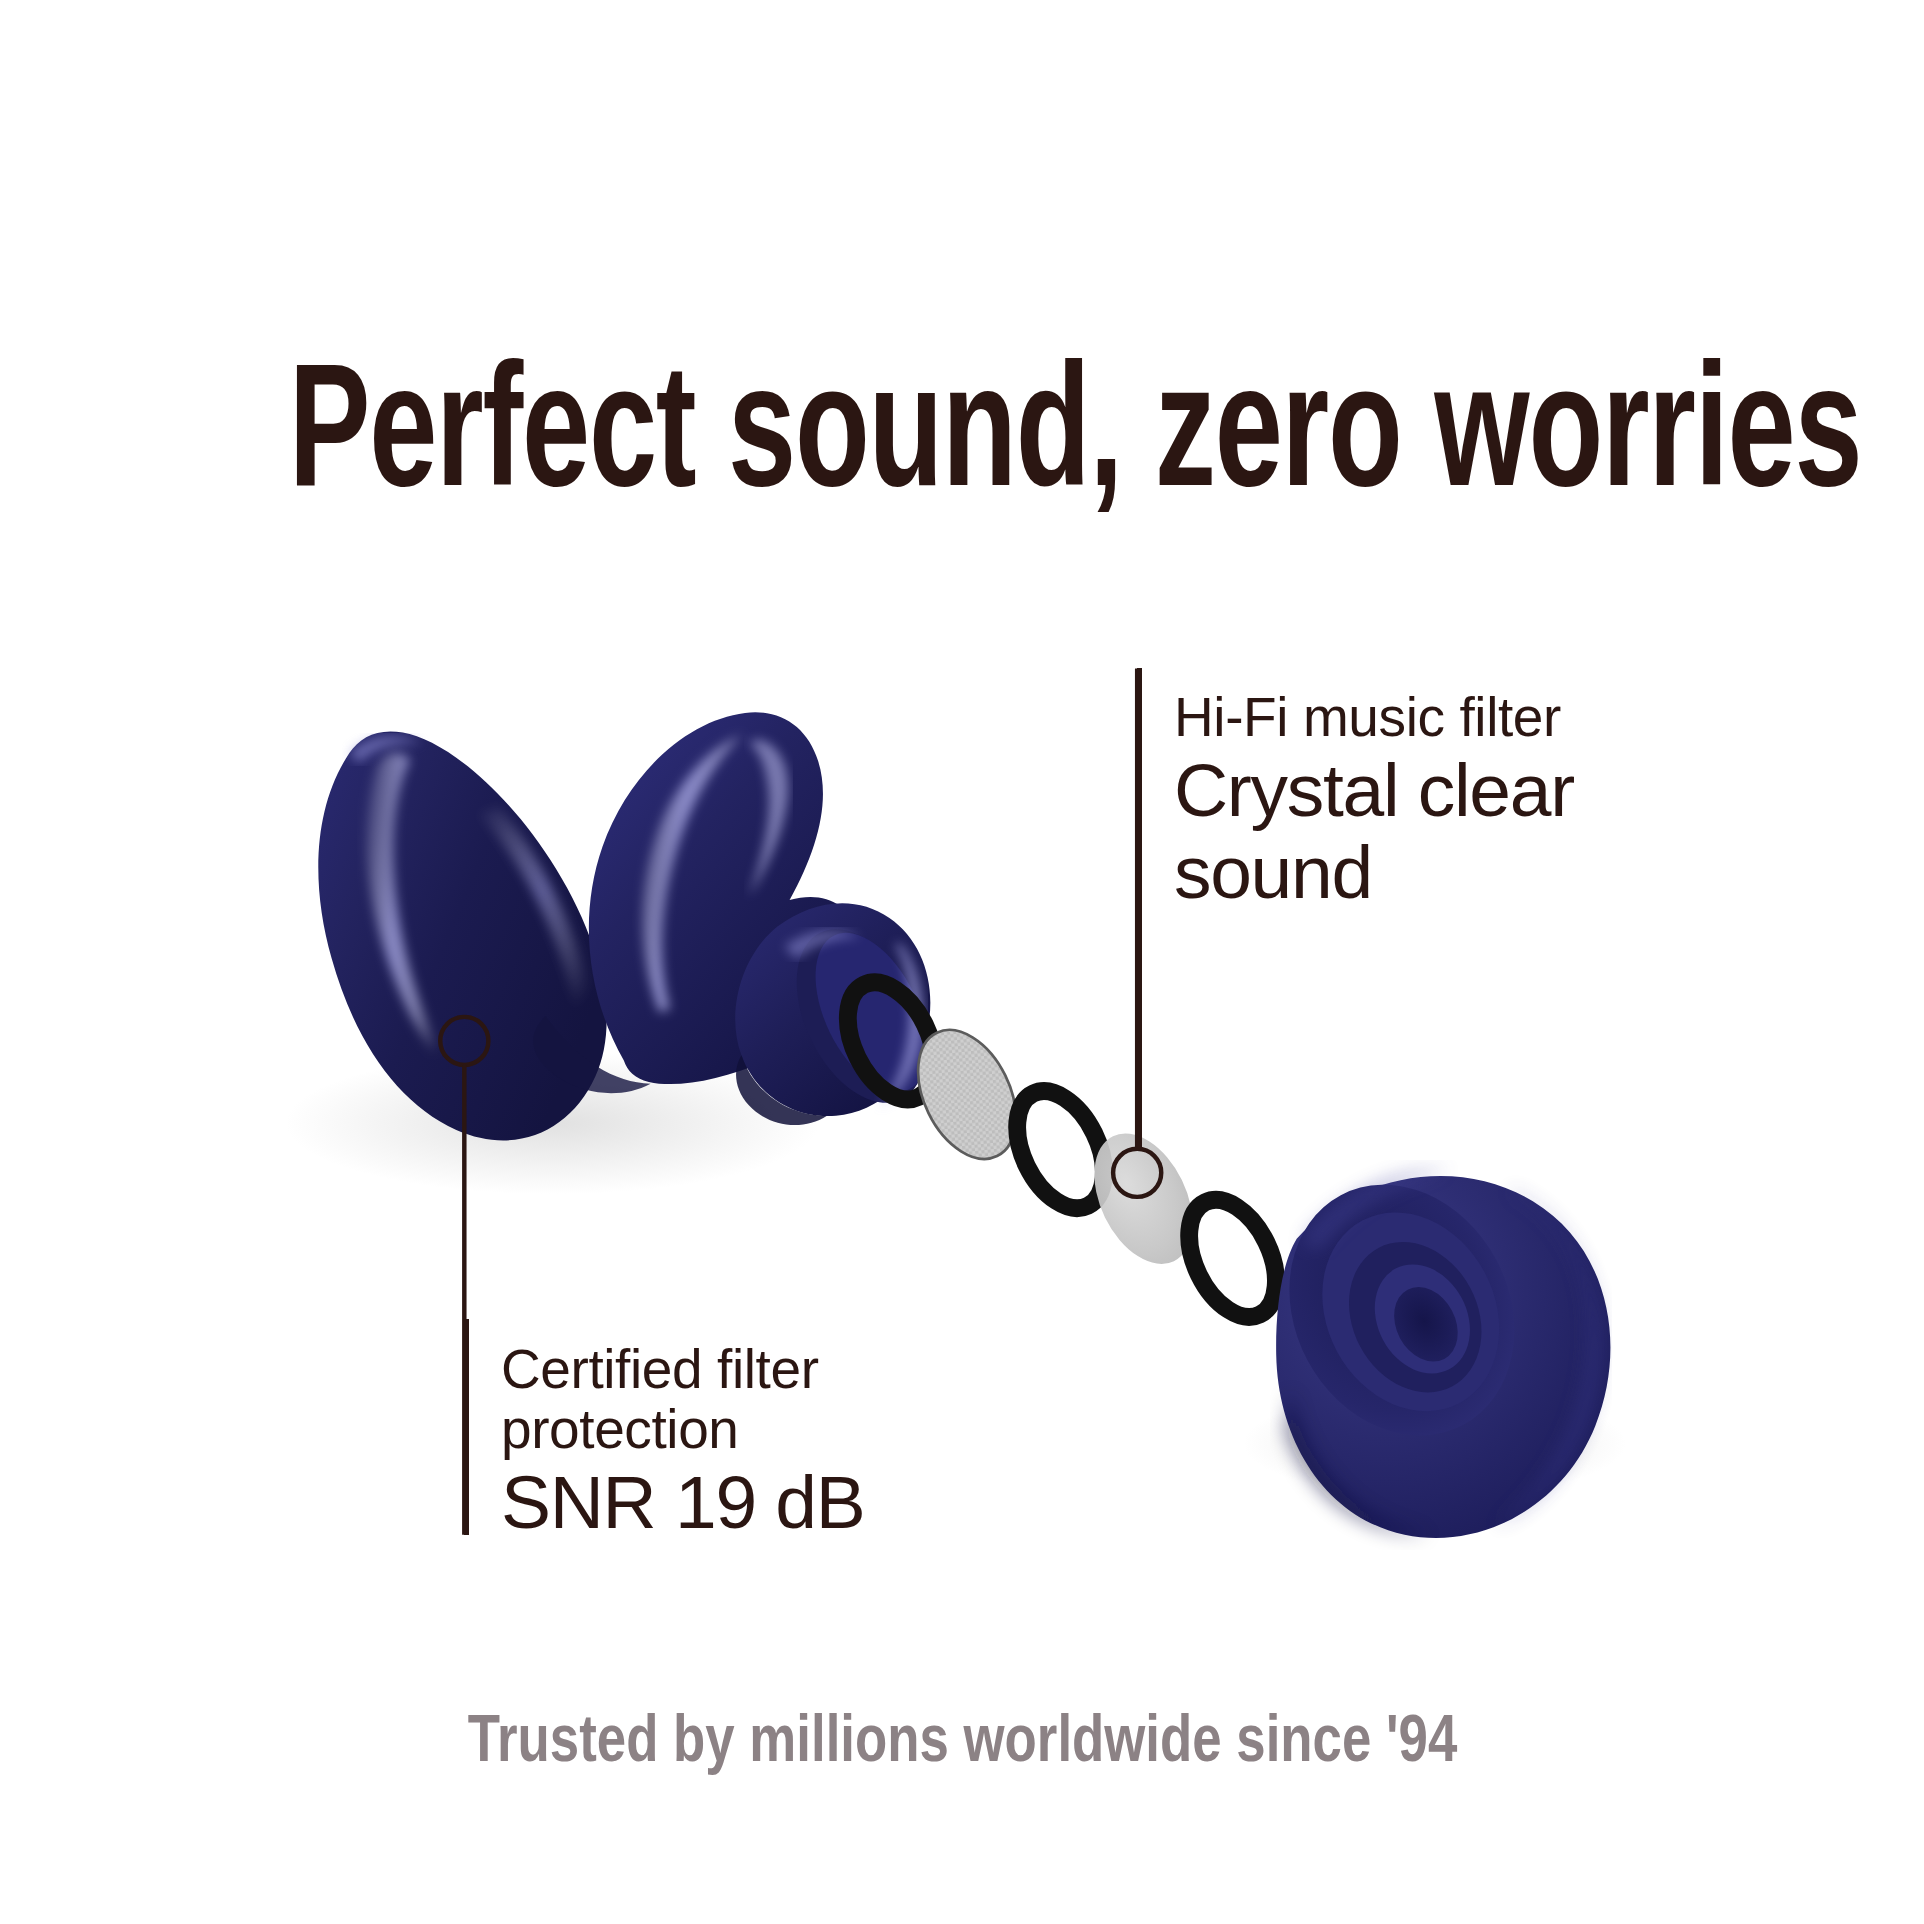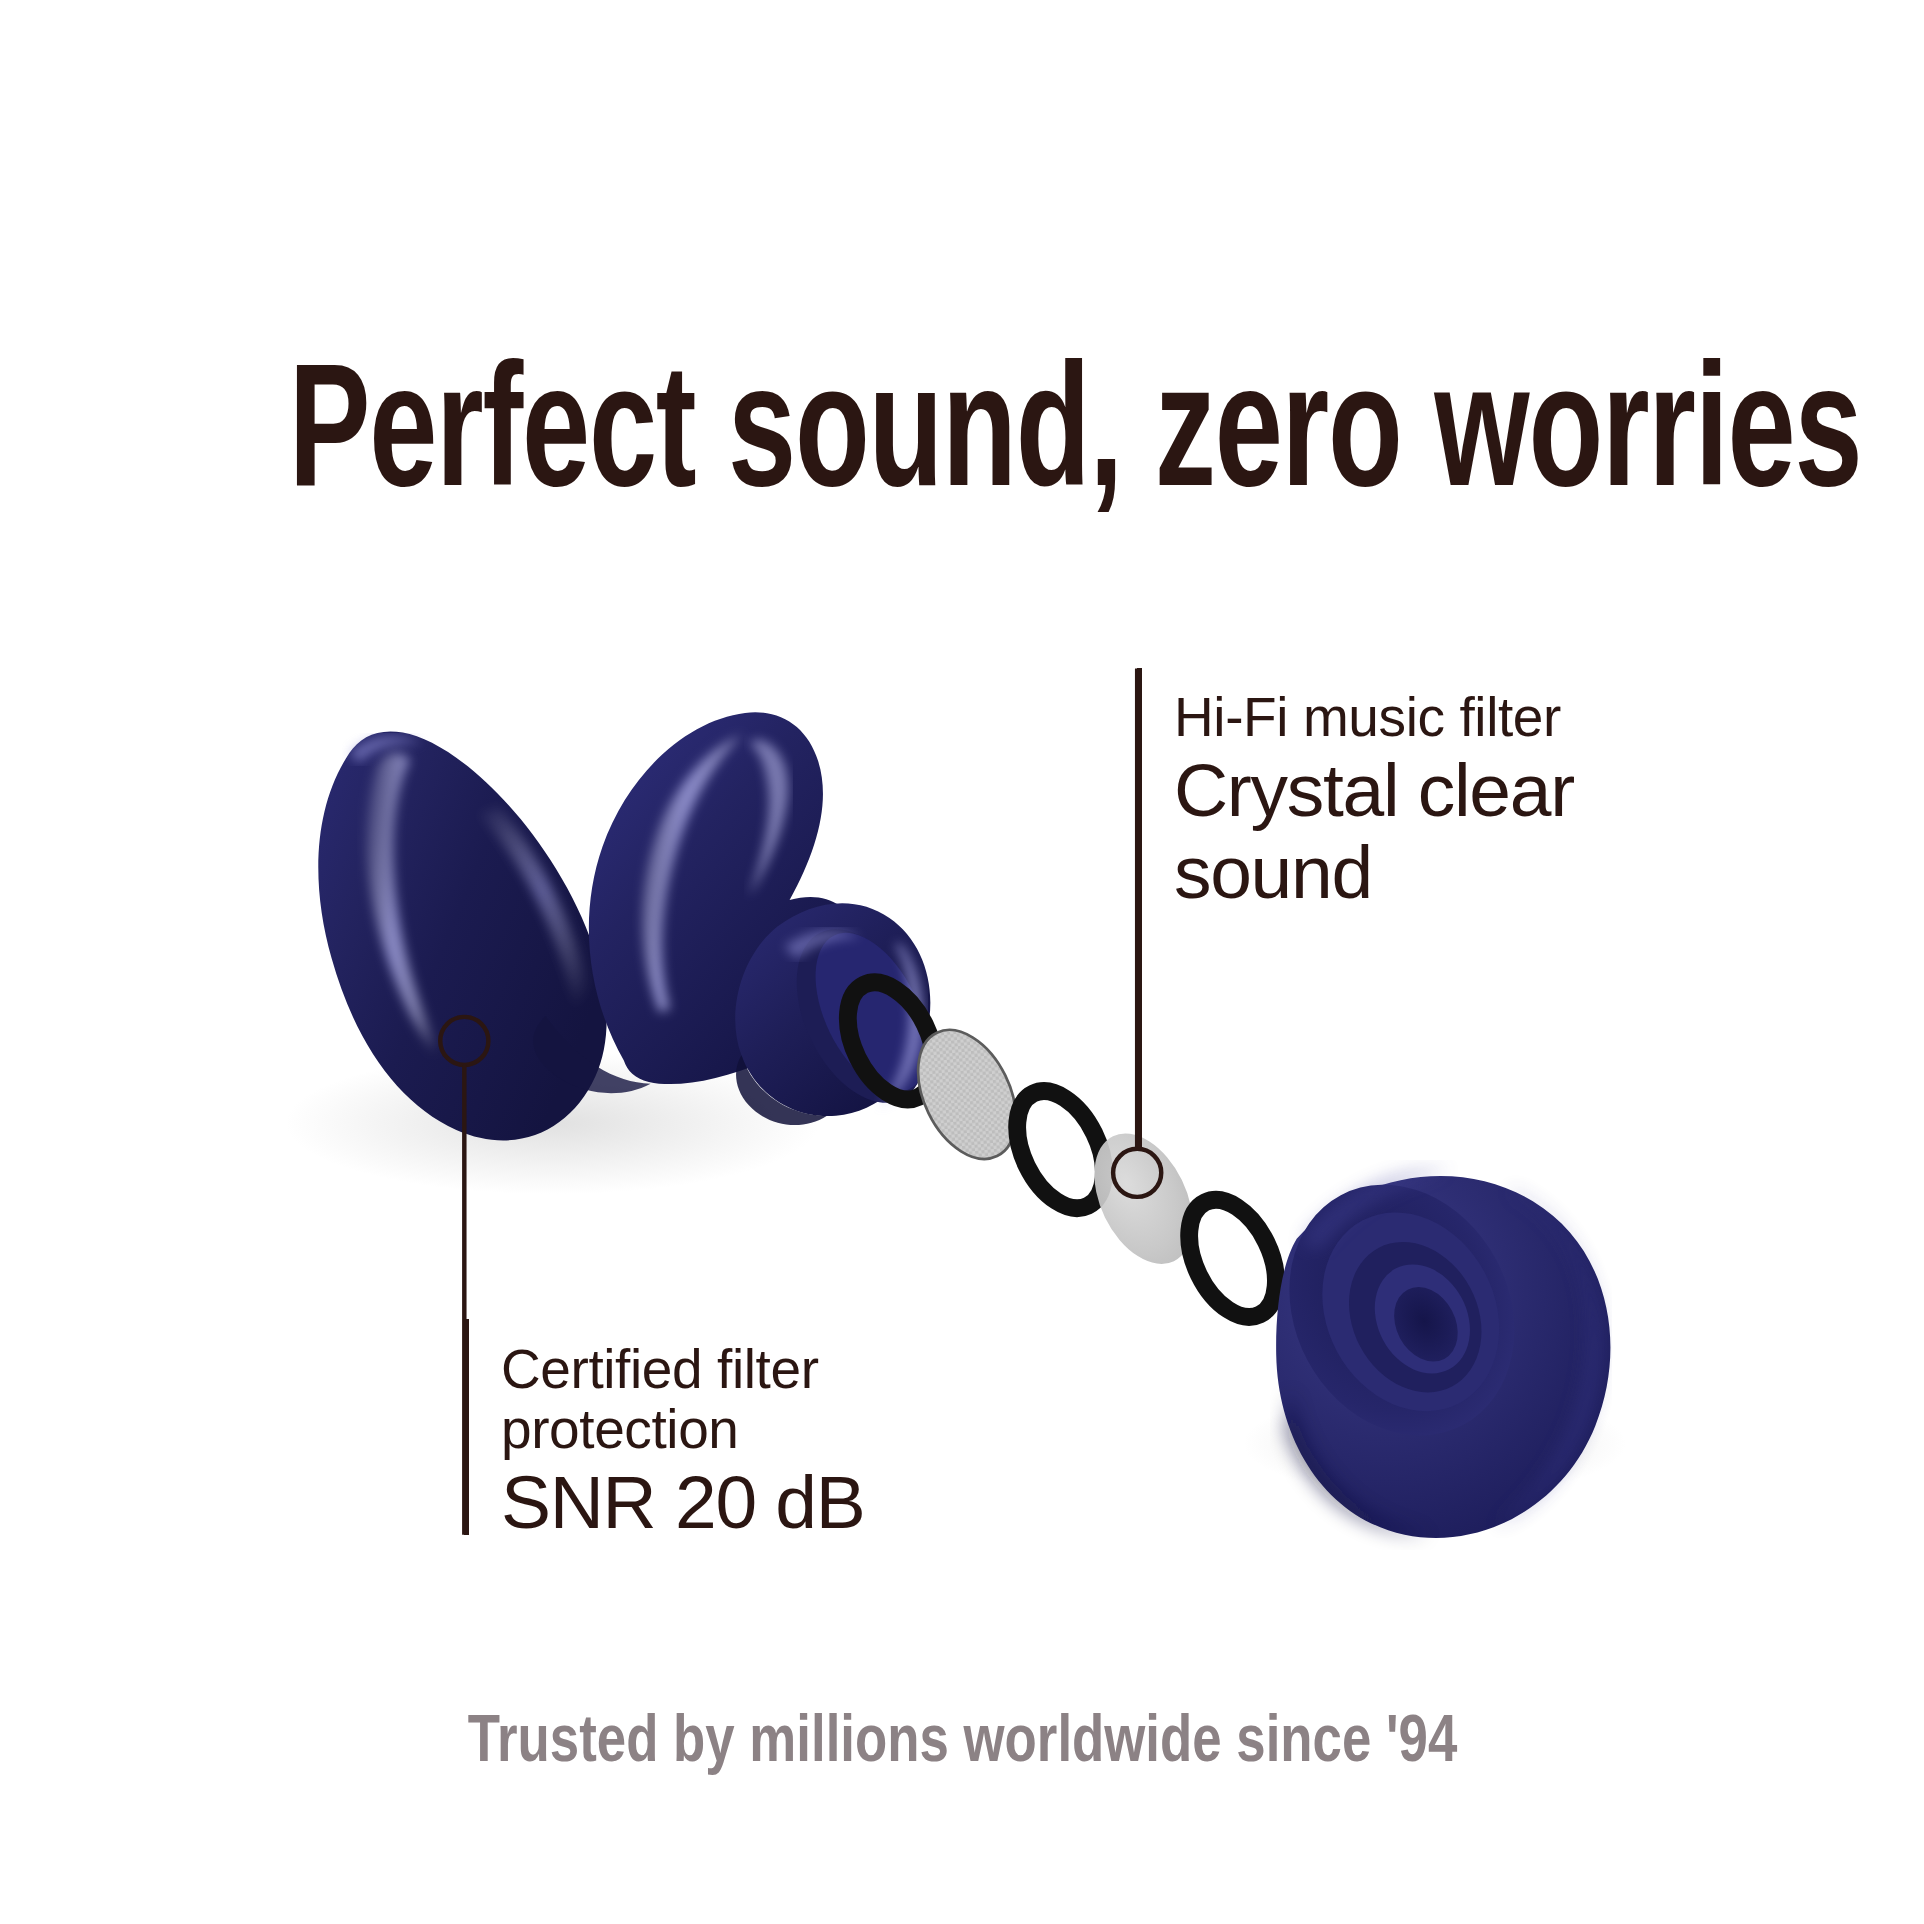--- a/index.html
+++ b/index.html
@@ -276,20 +276,20 @@
     <div class="txt">
       <span class="small">Hi-Fi music filter</span>
       <span class="big">Crystal clear sound</span>
     </div>
   </div>
 
   <div class="callout" style="left:464px;top:1319px;height:216px;">
     <div class="rule" style="height:216px;"></div>
     <div class="txt" style="top:-10.7px;width:499px;">
       <span class="small">Certified filter protection</span>
-      <span class="big">SNR 20 dB</span>
+      <span class="big">SNR 19 dB</span>
     </div>
   </div>
 
   <div class="footer">Trusted by millions worldwide since '94</div>
 
 </div>
 
 
 </body></html>

